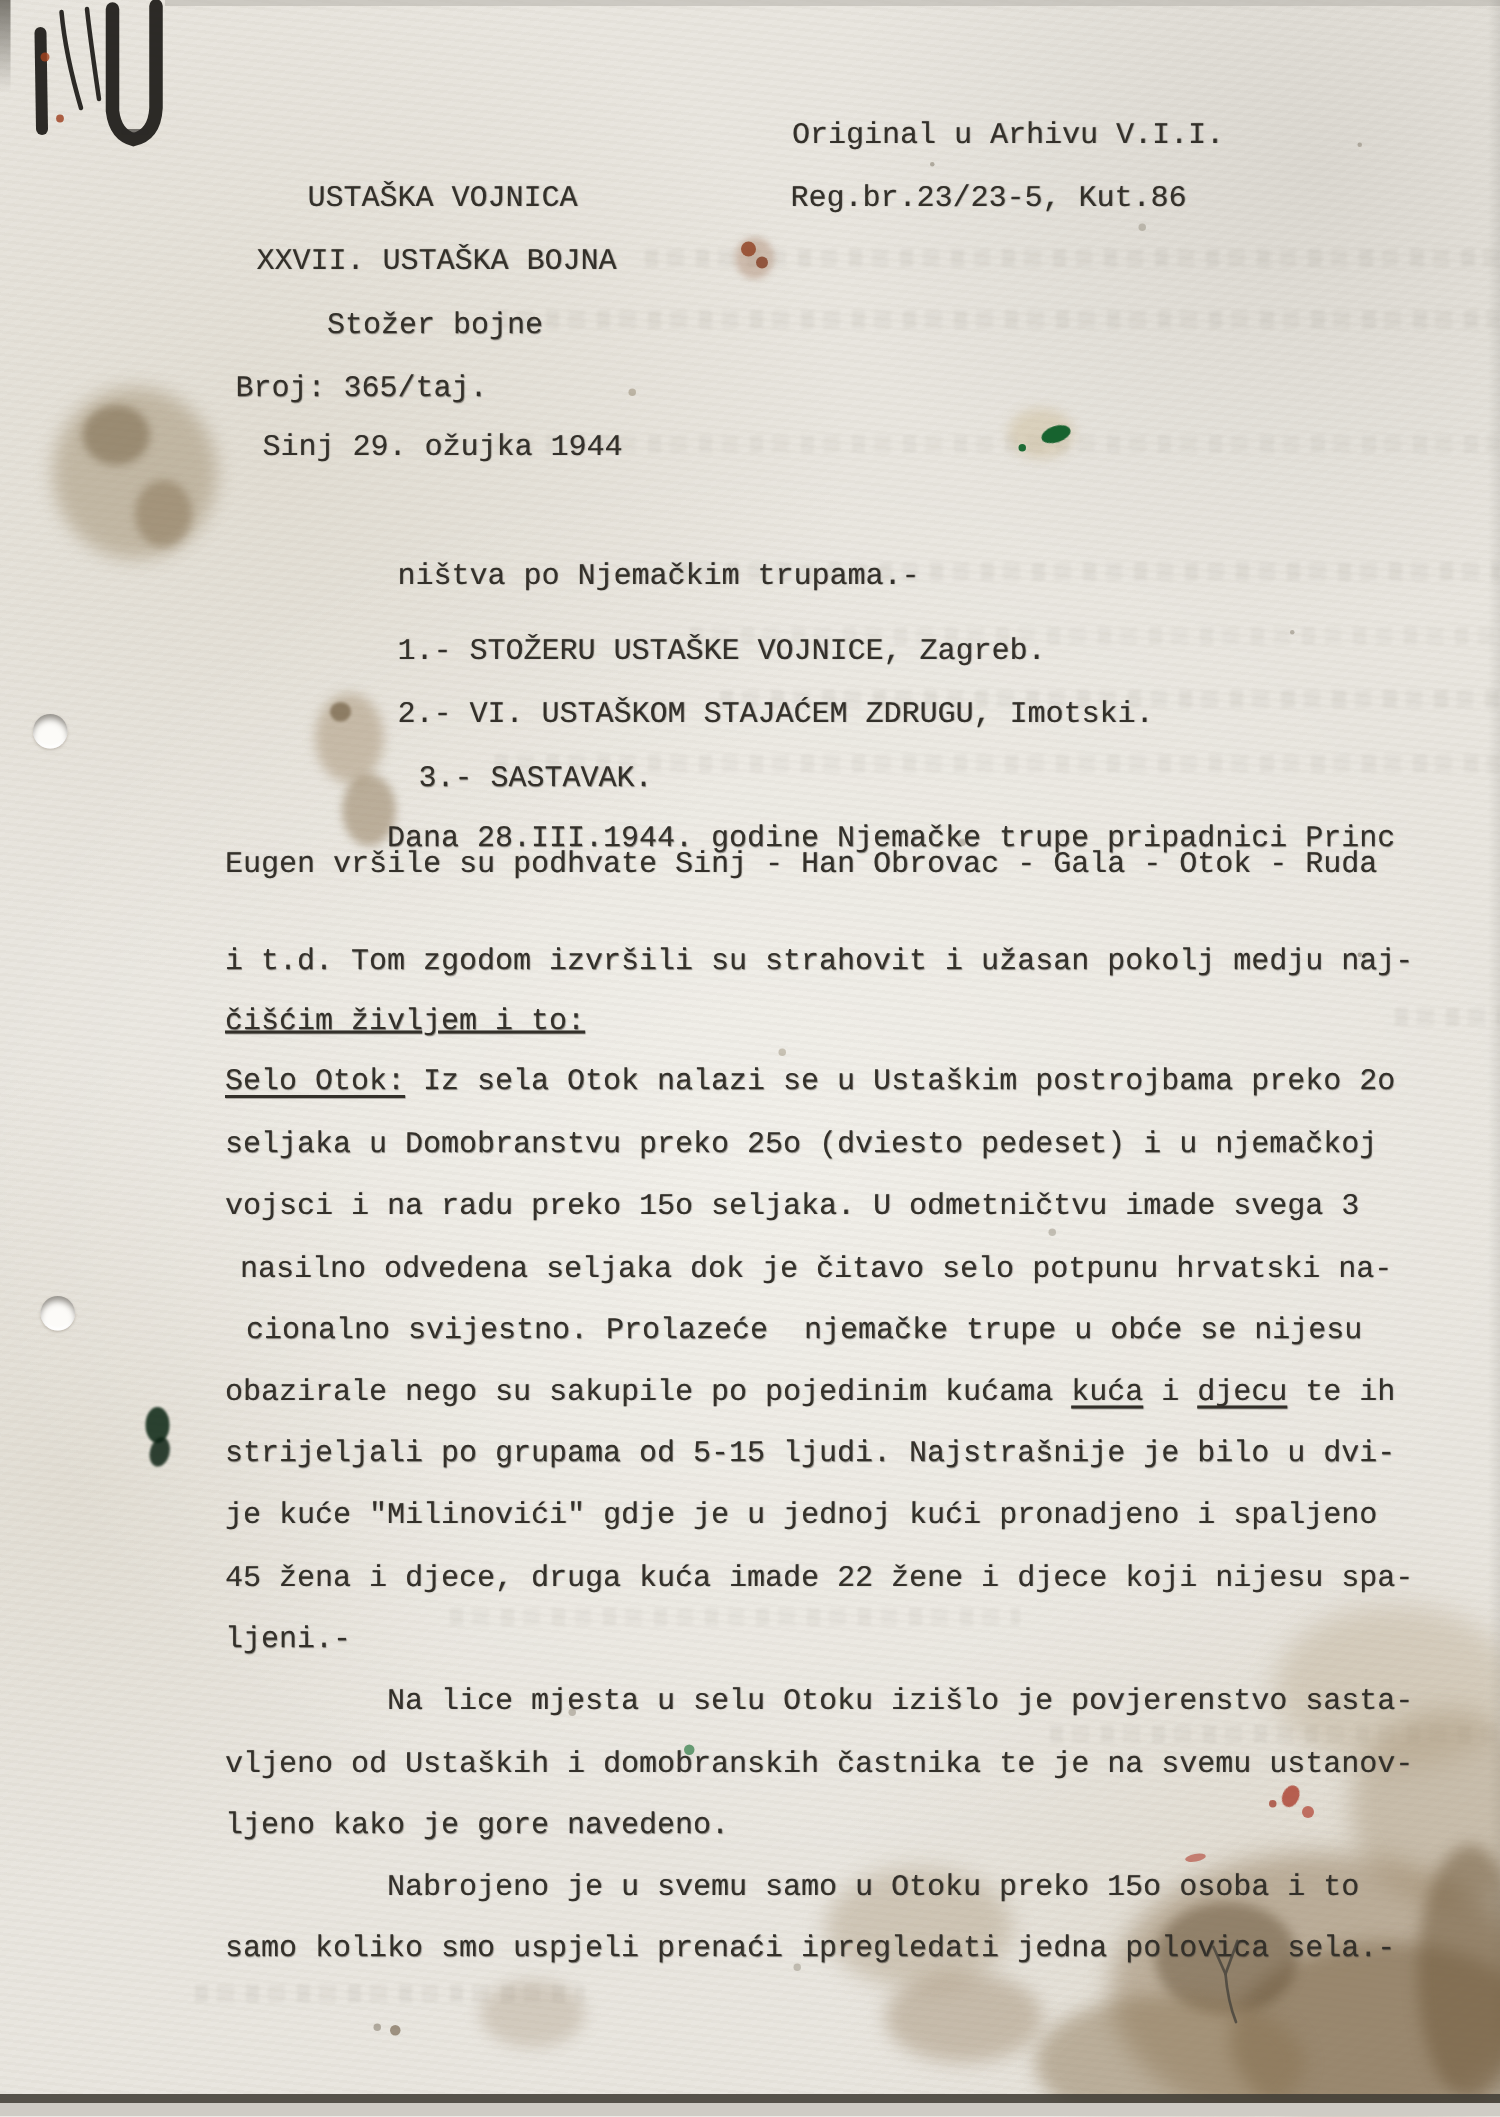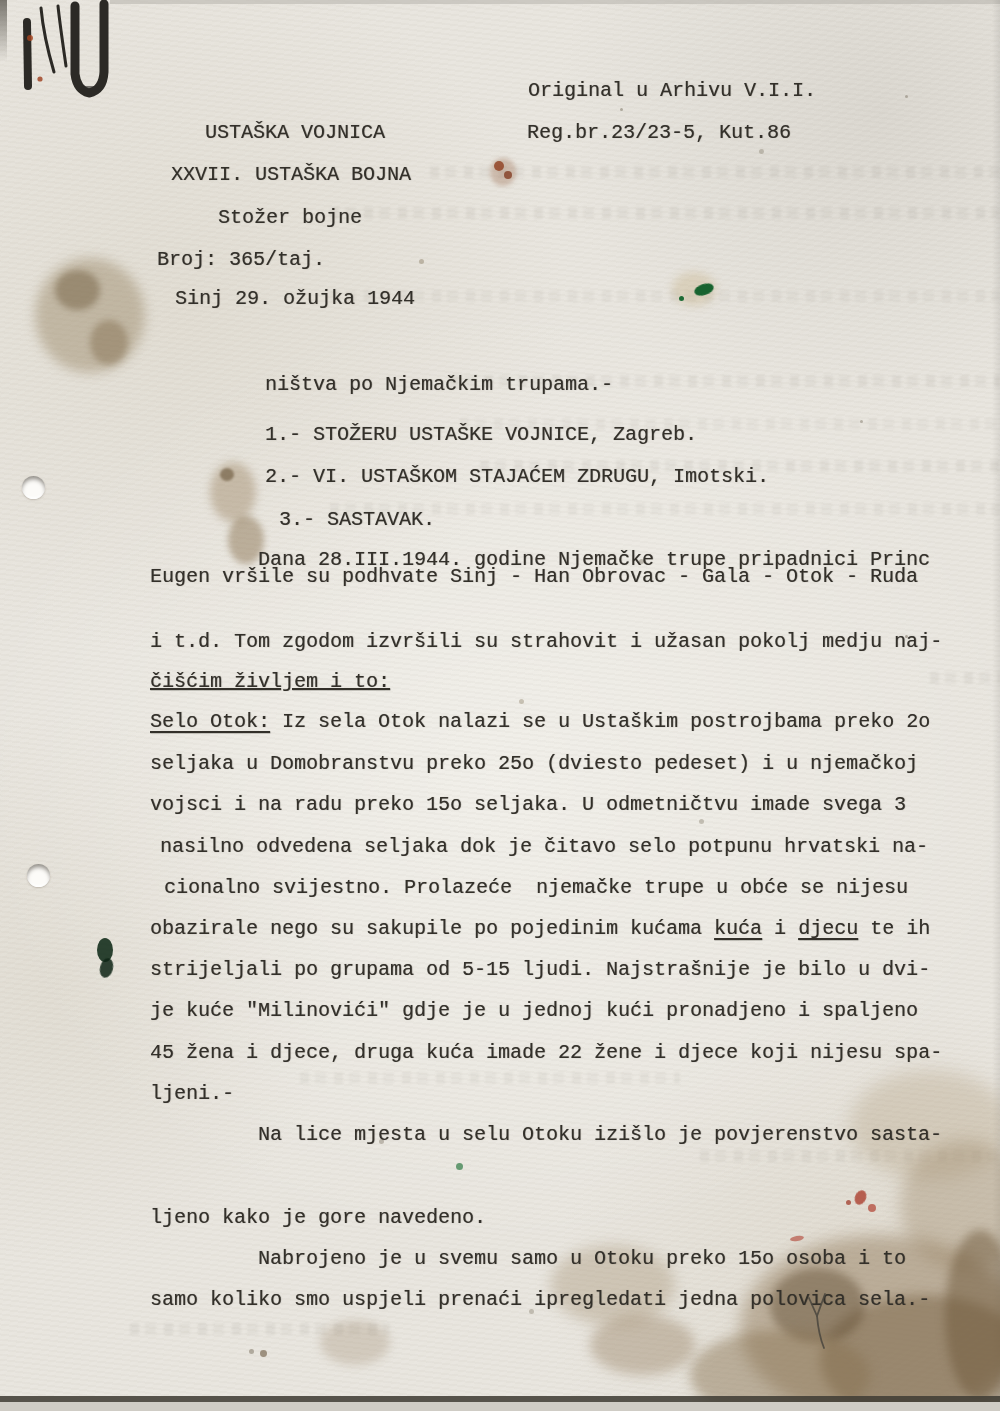--- a/index.html
+++ b/index.html
@@ -171,20 +171,21 @@
   <div class="ln" style="left:150px; top:877px;margin-left:14px;">cionalno svijestno. Prolazeće  njemačke trupe u obće se nijesu</div>
 
   <div class="ln" style="left:150px; top:918px;"><span>obazirale nego su sakupile po pojedinim kućama </span><span class="u">kuća</span><span> i </span><span class="u">djecu</span><span> te ih</span></div>
 
   <div class="ln" style="left:150px; top:959px;">strijeljali po grupama od 5-15 ljudi. Najstrašnije je bilo u dvi-</div>
   <div class="ln" style="left:150px; top:1000px;">je kuće "Milinovići" gdje je u jednoj kući pronadjeno i spaljeno</div>
   <div class="ln" style="left:150px; top:1042px;">45 žena i djece, druga kuća imade 22 žene i djece koji nijesu spa-</div>
   <div class="ln" style="left:150px; top:1083px;">ljeni.-</div>
 
   <div class="ln" style="left:258px; top:1124px;">Na lice mjesta u selu Otoku izišlo je povjerenstvo sasta-</div>
+  <div class="ln" style="left:150px; top:1166px;">vljeno od Ustaških i domobranskih častnika te je na svemu ustanov-</div>
   <div class="ln" style="left:150px; top:1207px;">ljeno kako je gore navedeno.</div>
 
   <div class="ln" style="left:258px; top:1248px;">Nabrojeno je u svemu samo u Otoku preko 15o osoba i to</div>
   <div class="ln" style="left:150px; top:1289px;">samo koliko smo uspjeli prenaći ipregledati jedna polovica sela.-</div>
 
   <svg style="position:absolute; left:800px; top:1286px;" width="42" height="68" viewBox="0 0 42 68">
     <g stroke="#4a463e" stroke-width="1.8" fill="none" stroke-linecap="round" opacity="0.85">
       <path d="M25,8 L17,30"></path>
       <path d="M9,12 L17,30"></path>
       <path d="M17,30 C18,42 20,52 24,62"></path>

